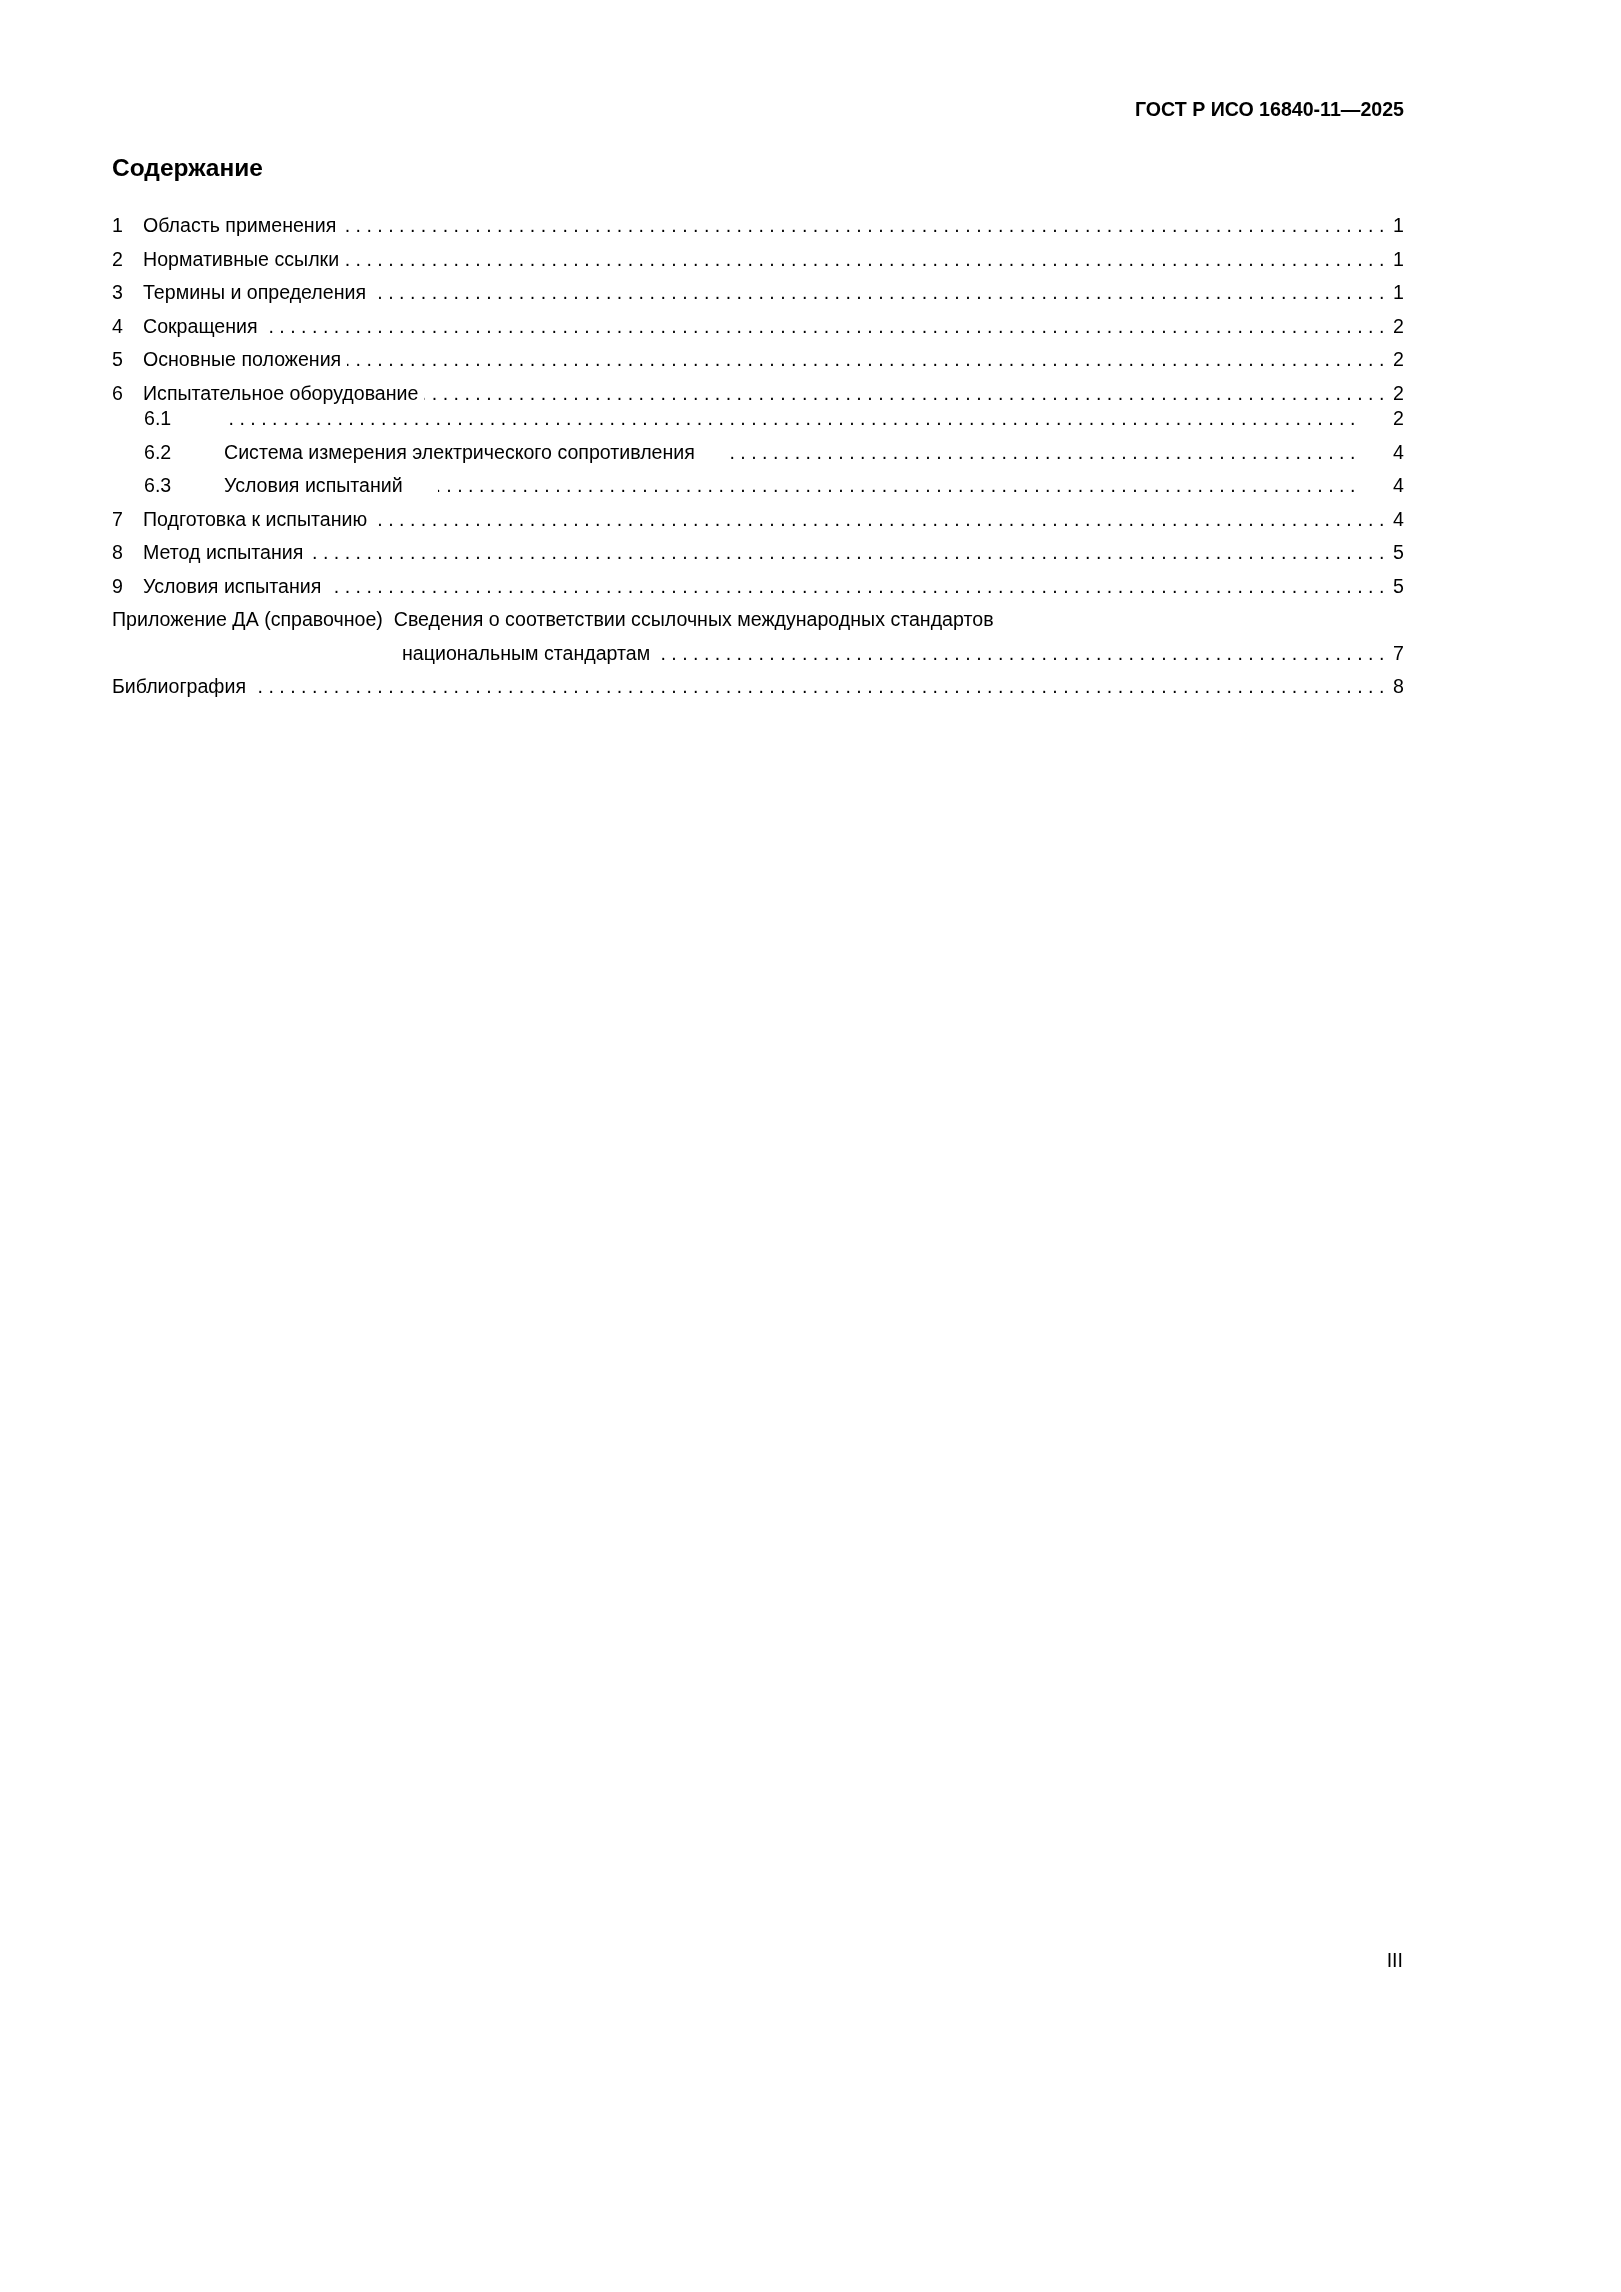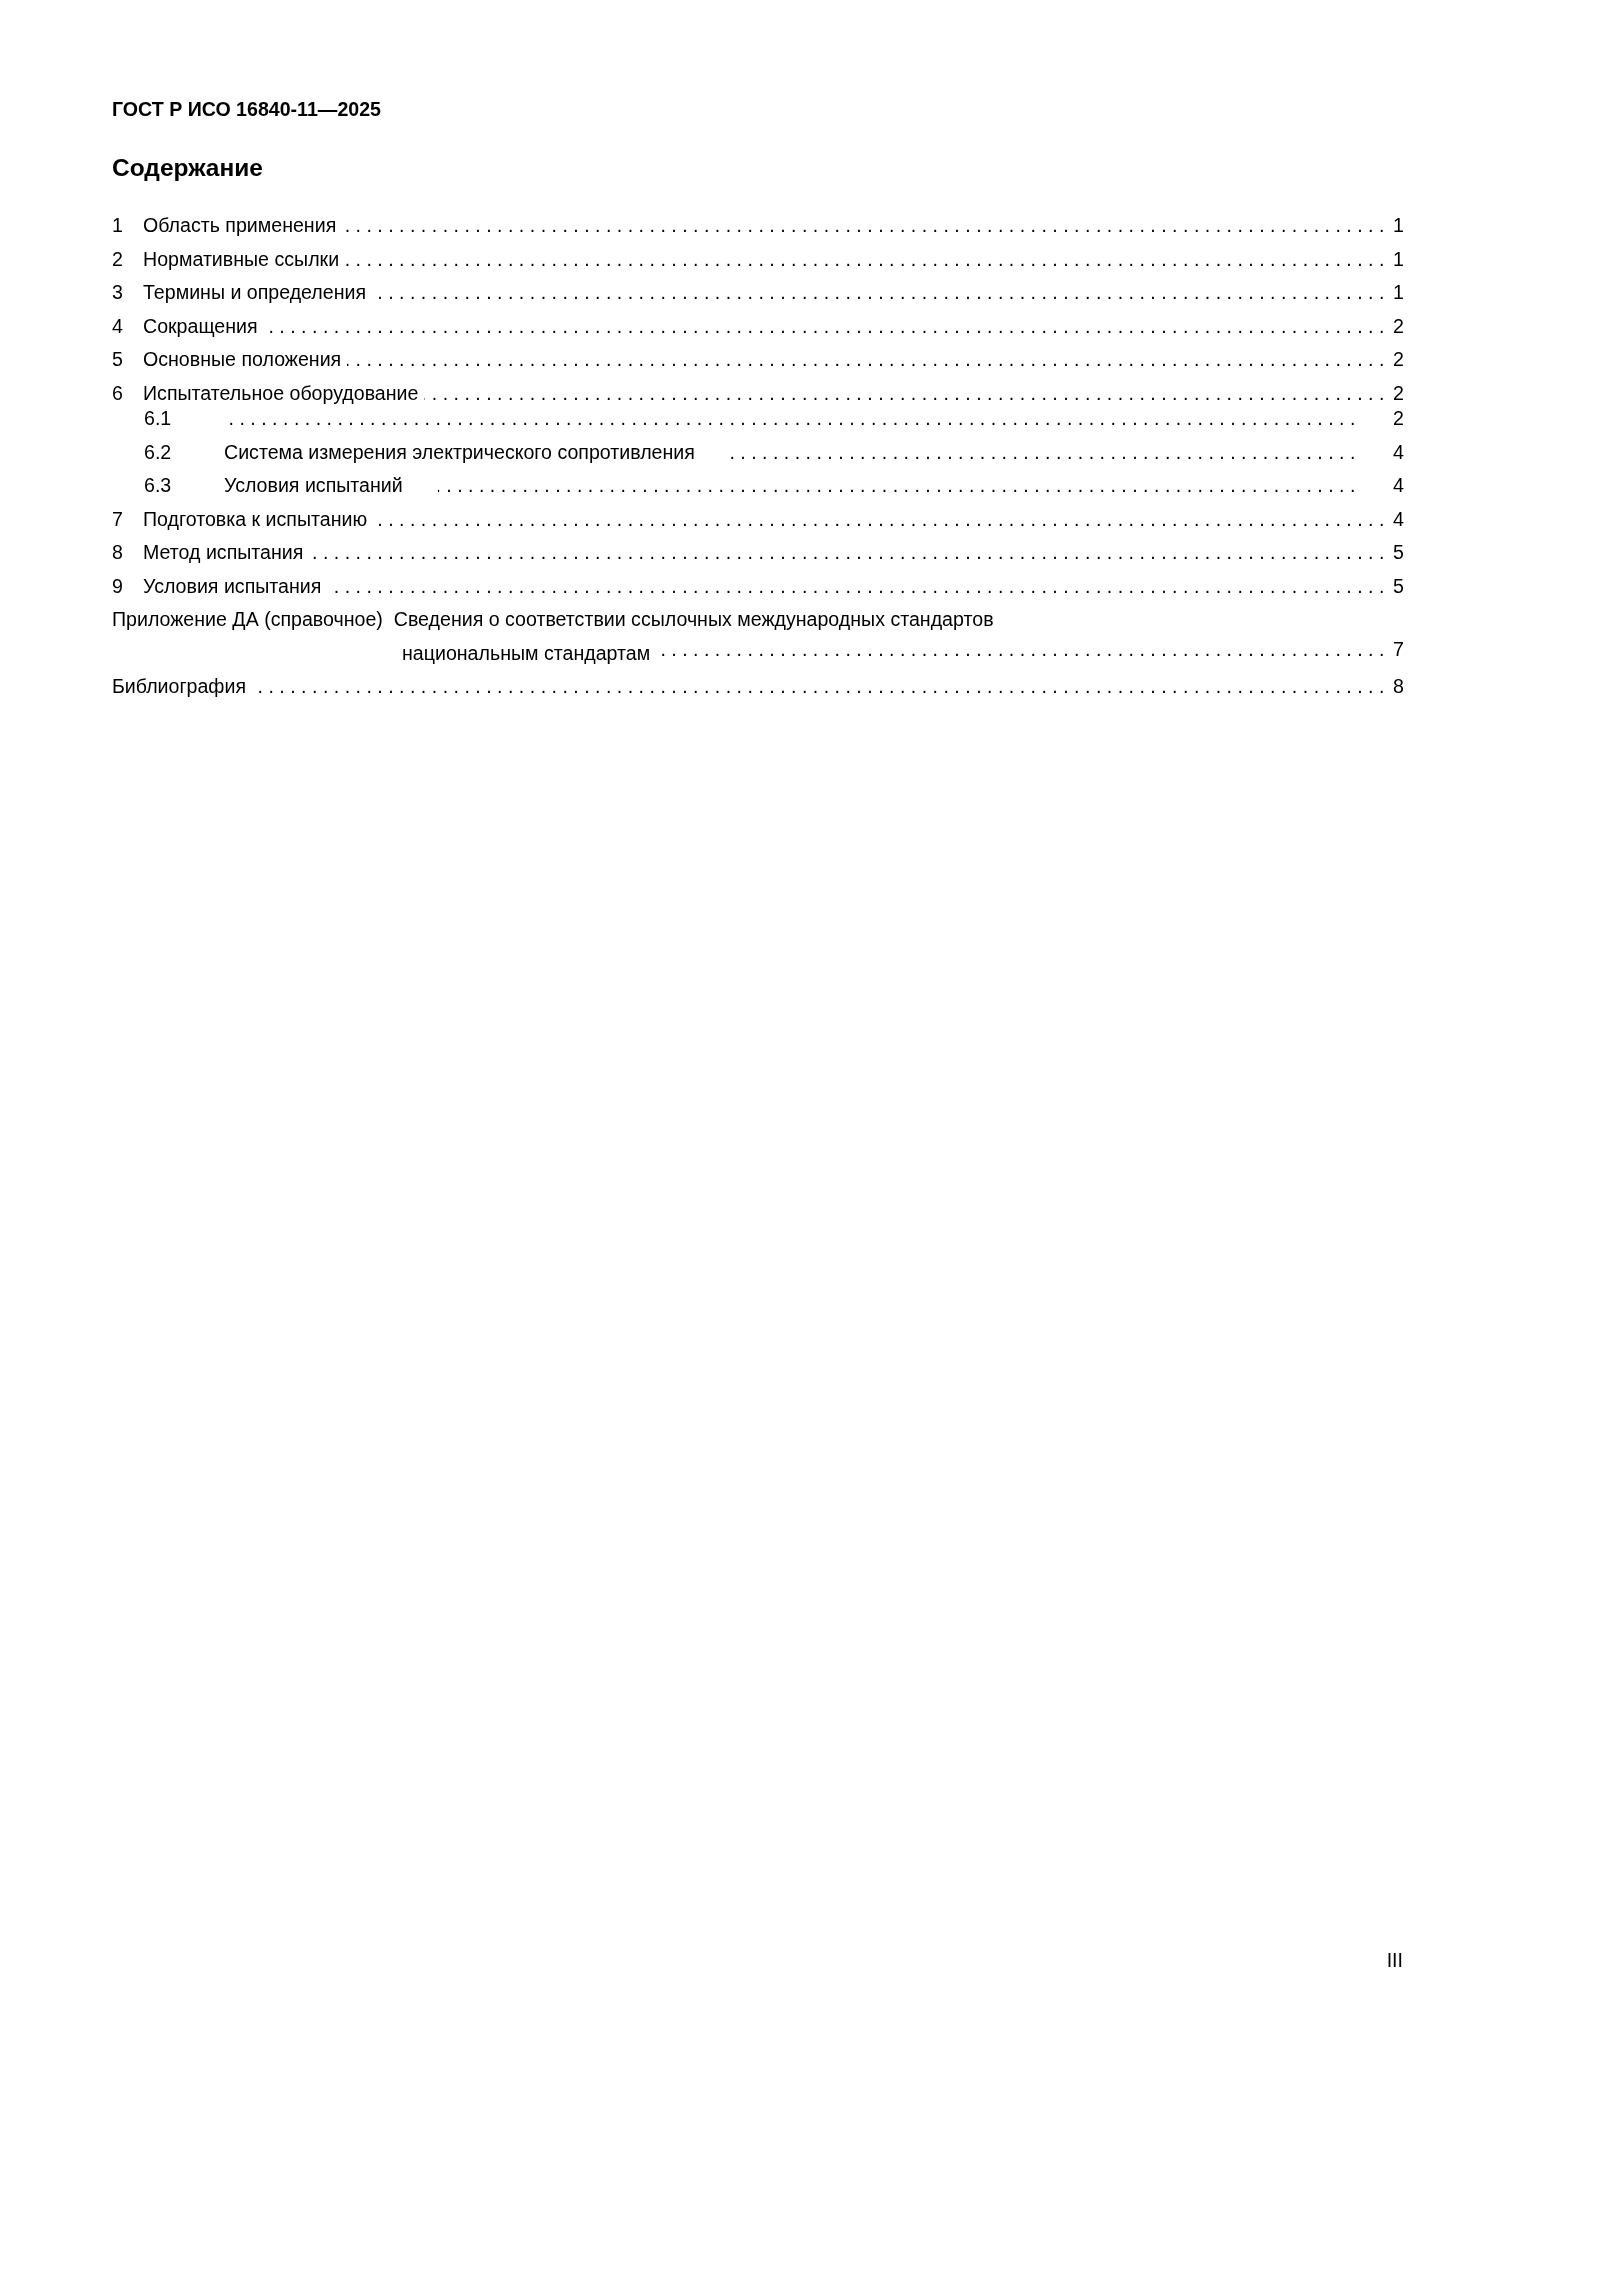--- a/index.html
+++ b/index.html
@@ -16,20 +16,21 @@
     background: #ffffff;
     overflow: hidden;
   }
   .content {
     position: absolute;
     left: 112px;
     top: 98px;
     width: 1292px;
   }
   .doc-header {
+    text-align: right;
     font-weight: bold;
     font-size: 19.6px;
     line-height: 23.5px;
   }
   .toc-title {
     text-align: left;
     font-weight: bold;
     font-size: 24.5px;
     line-height: 29px;
     margin-top: 31px;
@@ -59,21 +60,21 @@
     margin: 0 5.9px;
   }
   .leader::after {
     content: ". . . . . . . . . . . . . . . . . . . . . . . . . . . . . . . . . . . . . . . . . . . . . . . . . . . . . . . . . . . . . . . . . . . . . . . . . . . . . . . . . . . . . . . . . . . . . . . . . . . . . . . . . . . . . . . . . . . . . . . . . . . . . . . . . . . . . . . . . . . . . . . . . . . .";
   }
   .pagenum {
     flex: 0 0 auto;
     min-width: 13.7px;
     text-align: right;
   }
-  .appendix-line2 { padding-left: 290px; align-items: center; }
+  .appendix-line2 { padding-left: 290px; }
   .footer-page {
     position: absolute;
     top: 1949px;
     right: 218px;
     font-size: 19.6px;
     line-height: 23.5px;
   }
 </style>
 </head>
 <body>

